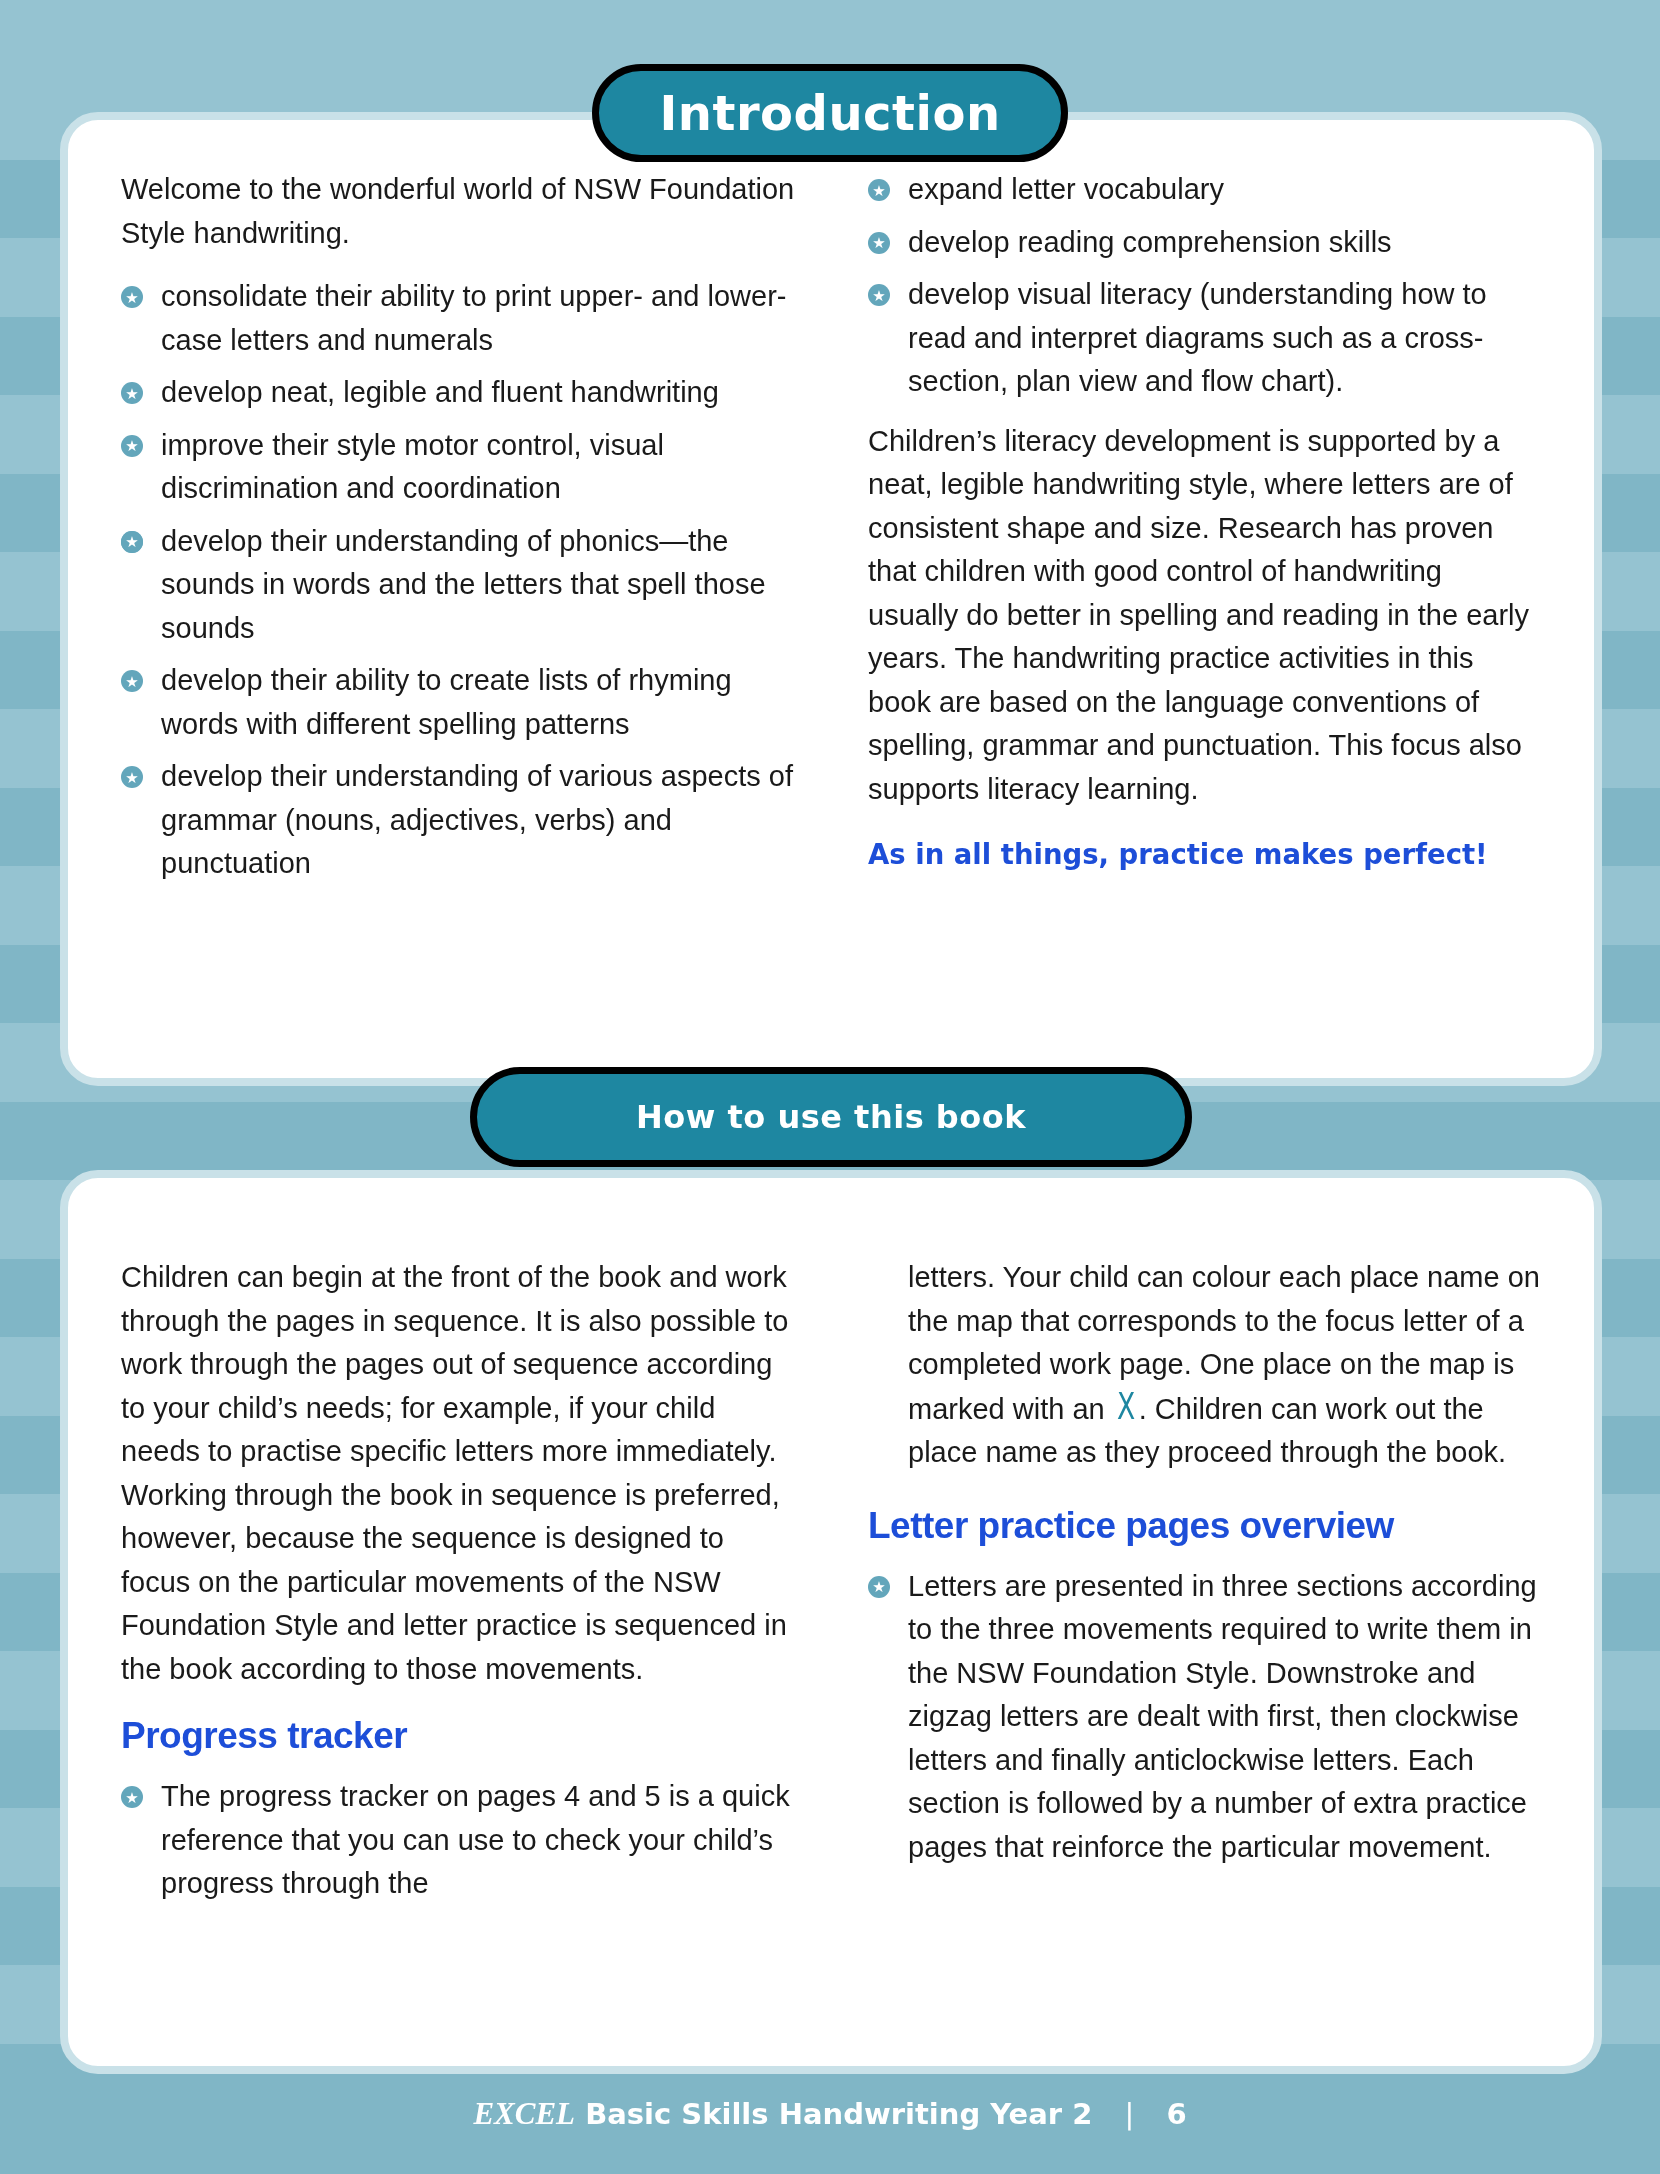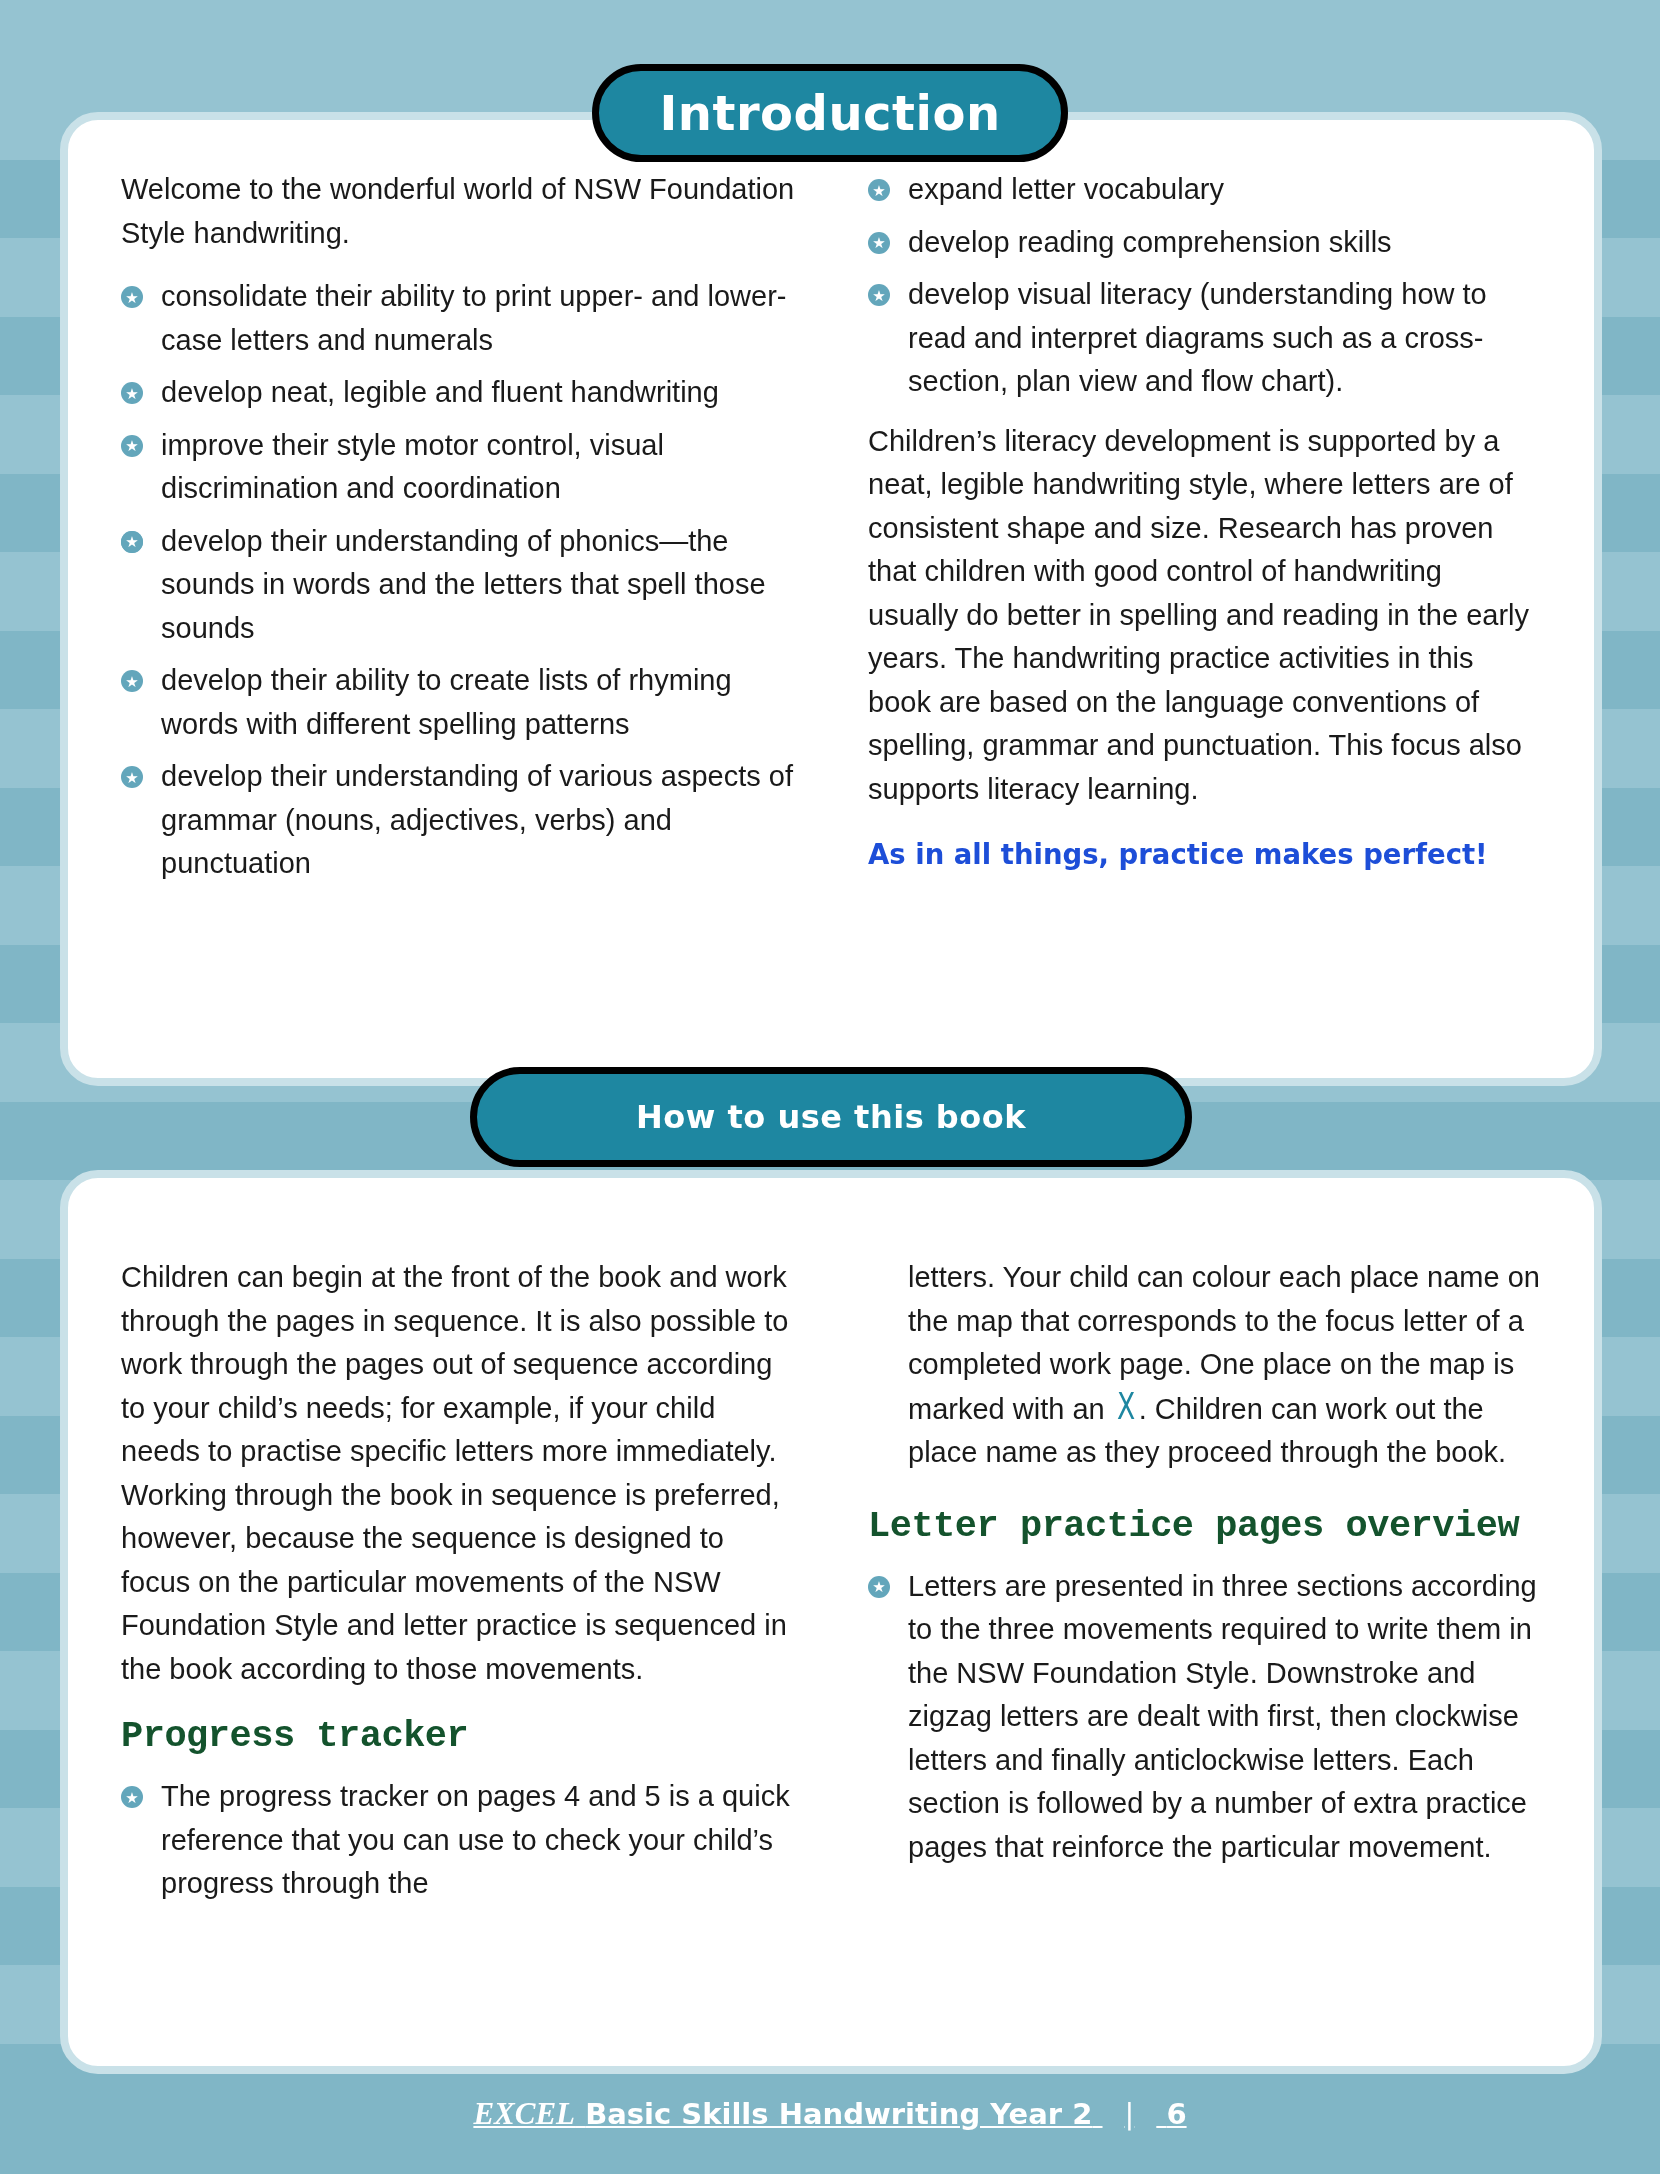--- a/index.html
+++ b/index.html
@@ -38,31 +38,30 @@
   p { margin: 0 0 20px 0; }
   ul { list-style: none; margin: 0; padding: 0; }
   li { position: relative; padding-left: 40px; margin-bottom: 9px; }
   .star {
     position: absolute; left: 0; top: 11px; width: 22px; height: 22px;
     border-radius: 50%; background: #63a6bb;
     display: flex; align-items: center; justify-content: center;
     color: #ffffff; font-size: 15px; line-height: 1;
   }
   .sub {
-    font-family: Liberation Mono, monospace; font-weight: bold; color: #14532d;
+    font-family: Liberation Sans, sans-serif; font-weight: bold; color: #1d4ed8;
     font-size: 37px; line-height: 50px; margin: 18px 0 14px 0; letter-spacing: -0.5px;
   }
   .cont { padding-left: 40px; }
   .emph { color: #1d4ed8; font-weight: bold; font-family: "DejaVu Sans", sans-serif; font-size: 27.5px; margin-top: 22px; }
   .x-mark { color: #1e87a1; font-size: 38px; font-family: "DejaVu Sans", sans-serif; font-weight: normal; transform: scaleX(0.7); display: inline-block; line-height: 1; }
   .footer {
     position: absolute; left: 0; right: 0; top: 2096px; text-align: center;
     color: #ffffff; font-size: 29px; font-weight: bold;
     font-family: "DejaVu Sans", sans-serif;
-    text-decoration: underline;
   }
   .footer .brand { font-family: "Liberation Serif", serif; font-style: italic; font-weight: bold; font-size: 31px; }
   .footer .sep { margin: 0 22px; font-weight: normal; }
 </style>
 </head>
 <body>
 
 <div class="stripes"></div>
 <div class="bottom-band"></div>
 

